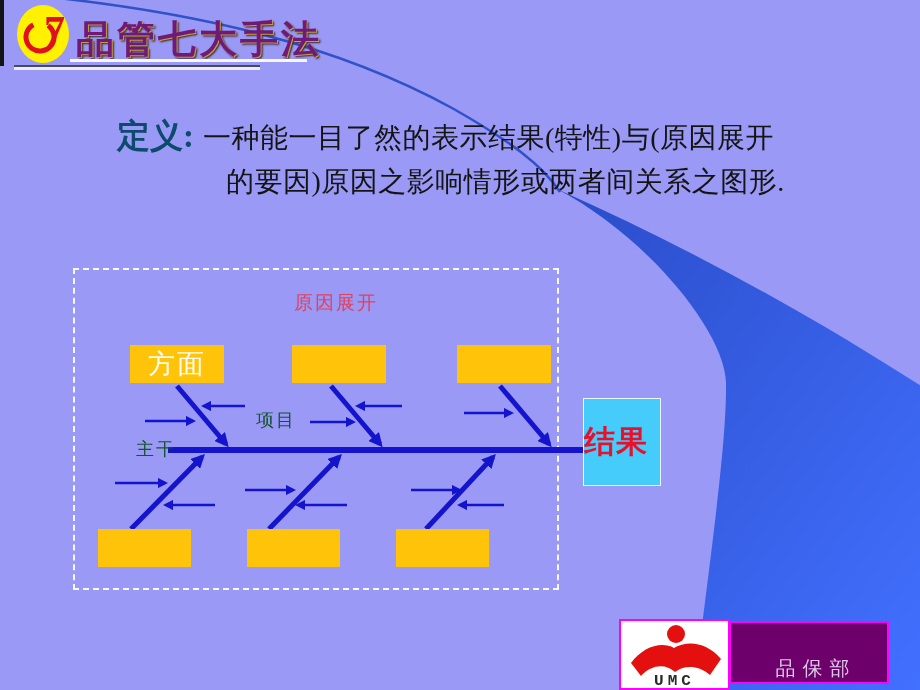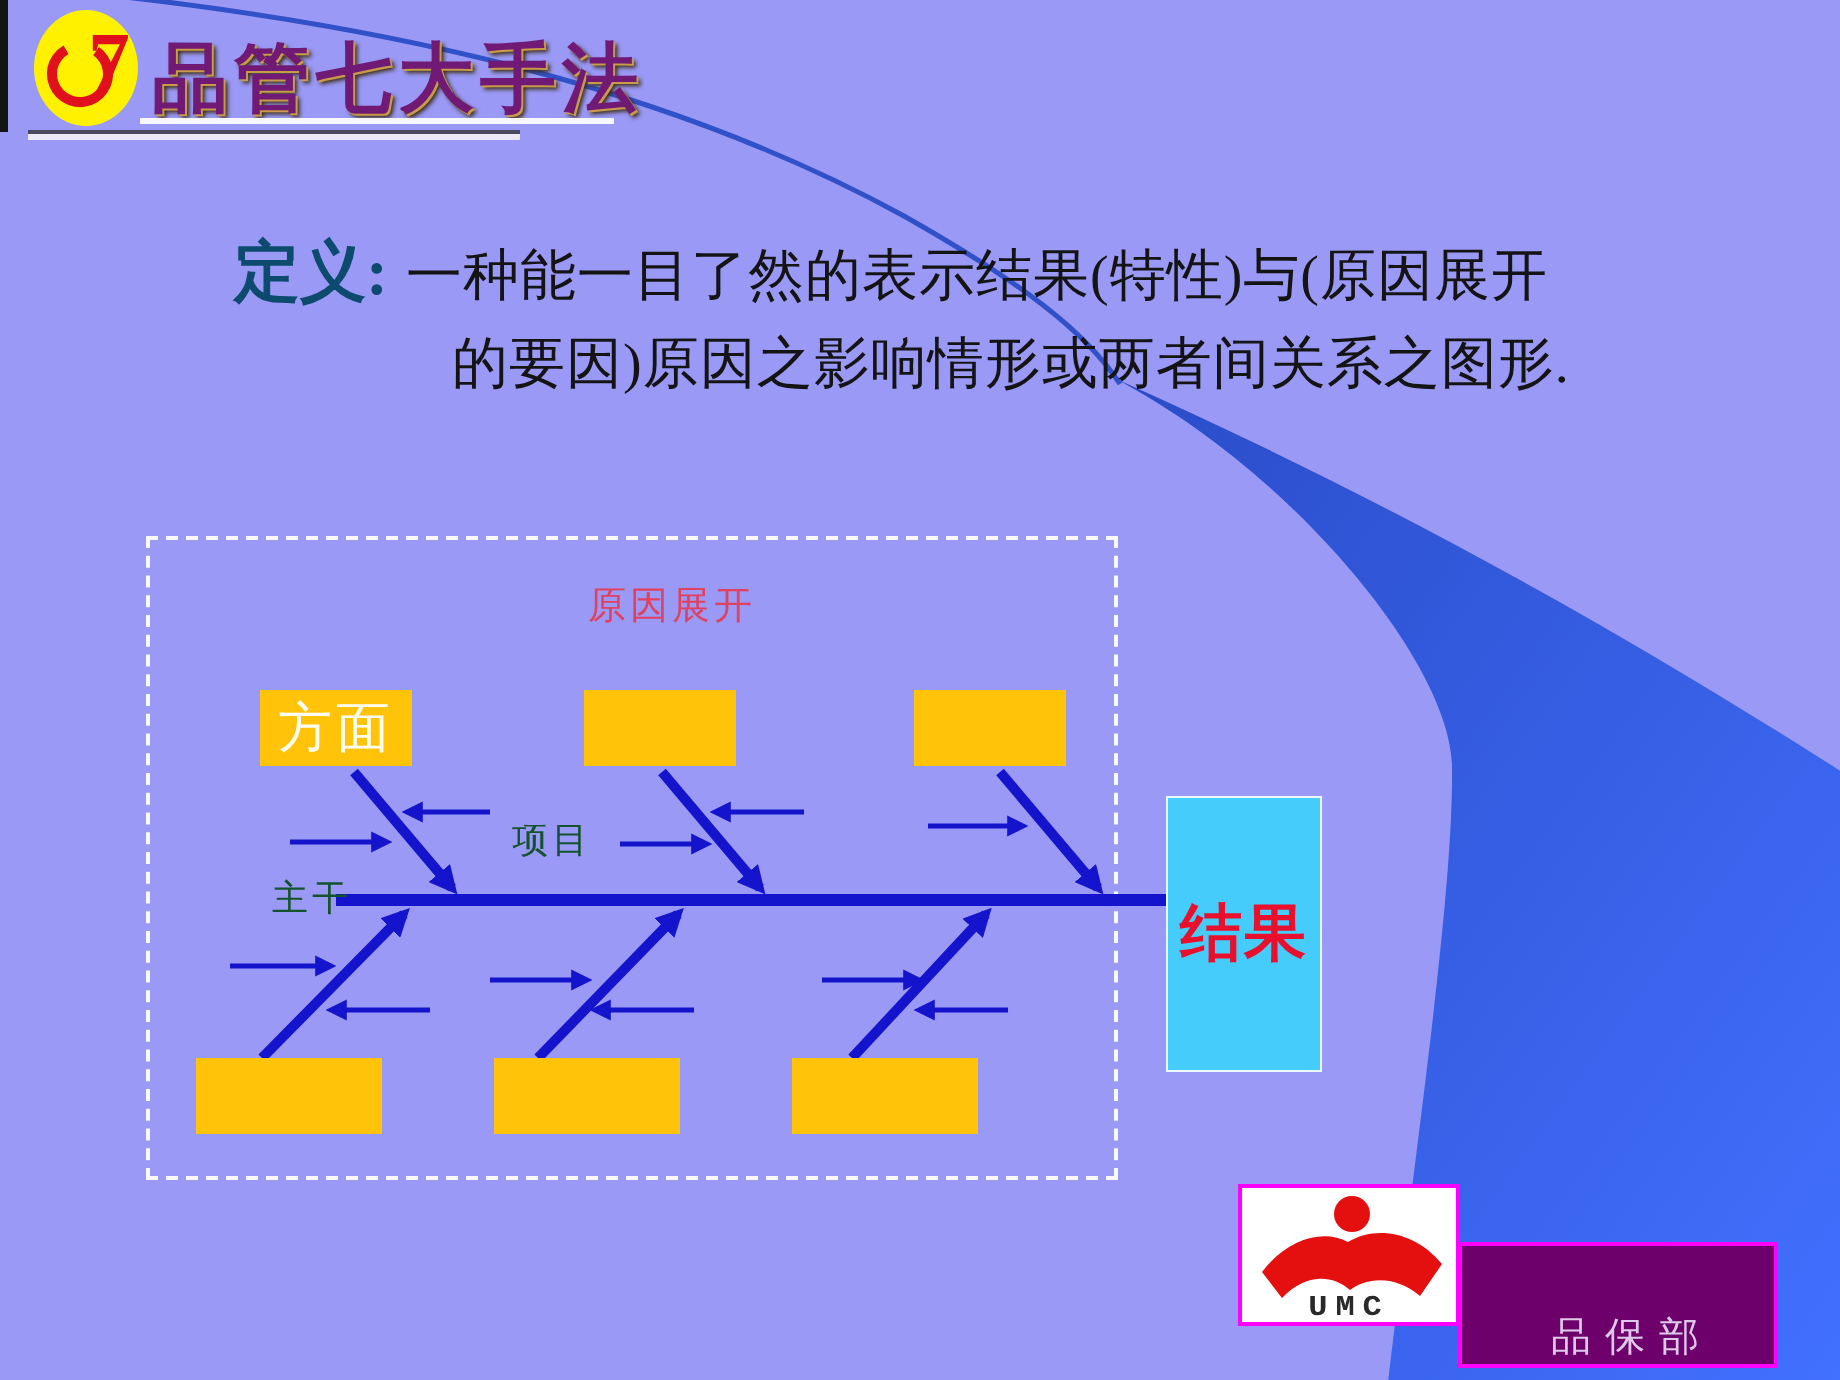--- a/index.html
+++ b/index.html
@@ -37,45 +37,45 @@
   #def-line1{left:203px;top:119px;}
   #def-line2{left:206px;top:163px;margin-left:20px;}
   
   #fish-frame{
     left:73px;top:268px;width:486px;height:322px;
     border:2px dashed #F8F8FF;box-sizing:border-box;z-index:1;
   }
   #fish-caption{left:294px;top:290px;z-index:2;font-size:19px;color:#E0415F;letter-spacing:2px;
     font-family:"Liberation Serif","DejaVu Serif",serif;text-align:center;}
   .cause-box{
-    background:#FFC40A;width:76px;height:38px;z-index:2;
+    background:#FFC40A;width:94px;height:38px;z-index:2;
     display:flex;align-items:center;justify-content:center;
   }
   #cause-t1{left:130px;top:345px;color:#FFFDF2;font-size:27px;letter-spacing:2px;
     font-family:"Liberation Serif","DejaVu Serif",serif;}
   #cause-t2{left:292px;top:345px;}
   #cause-t3{left:457px;top:345px;}
   #cause-b1{left:98px;top:529px;width:93px;}
   #cause-b2{left:247px;top:529px;width:93px;}
   #cause-b3{left:396px;top:529px;width:93px;}
   #effect-box{
-    left:583px;top:398px;width:78px;height:138px;z-index:2;
+    left:583px;top:398px;width:78px;height:88px;z-index:2;
     background:#46CCFA;border:1.5px solid #EAF8FF;box-sizing:border-box;
-    display:flex;align-items:center;justify-content:center;
+    display:flex;align-items:center;justify-content:flex-start;
   }
   #effect-label{color:#E8102C;font-size:31px;font-weight:bold;letter-spacing:1px;
     font-family:"Liberation Serif","DejaVu Serif",serif;}
   #fish-svg{position:absolute;left:0;top:0;z-index:1;}
   .bone-label{z-index:2;font-size:18px;color:#14532d;letter-spacing:2px;
     font-family:"Liberation Serif","DejaVu Serif",serif;}
   #label-item{left:256px;top:408px;}
   #label-trunk{left:136px;top:437px;}
   
   #umc-box{
-    left:619px;top:592px;width:111px;height:71px;z-index:4;
+    left:619px;top:619px;width:111px;height:71px;z-index:4;
     background:#ffffff;border:2px solid #FF00FF;box-sizing:border-box;
   }
   #umc-wordmark{
     position:absolute;left:0;right:0;bottom:-2px;text-align:center;
     font-size:16px;font-weight:bold;color:#2A2A2A;letter-spacing:4px;
     font-family:"Liberation Mono","DejaVu Sans Mono",monospace;
     transform:scaleY(.9);
   }
   #dept-box{
     left:729px;top:621px;width:160px;height:63px;z-index:4;

